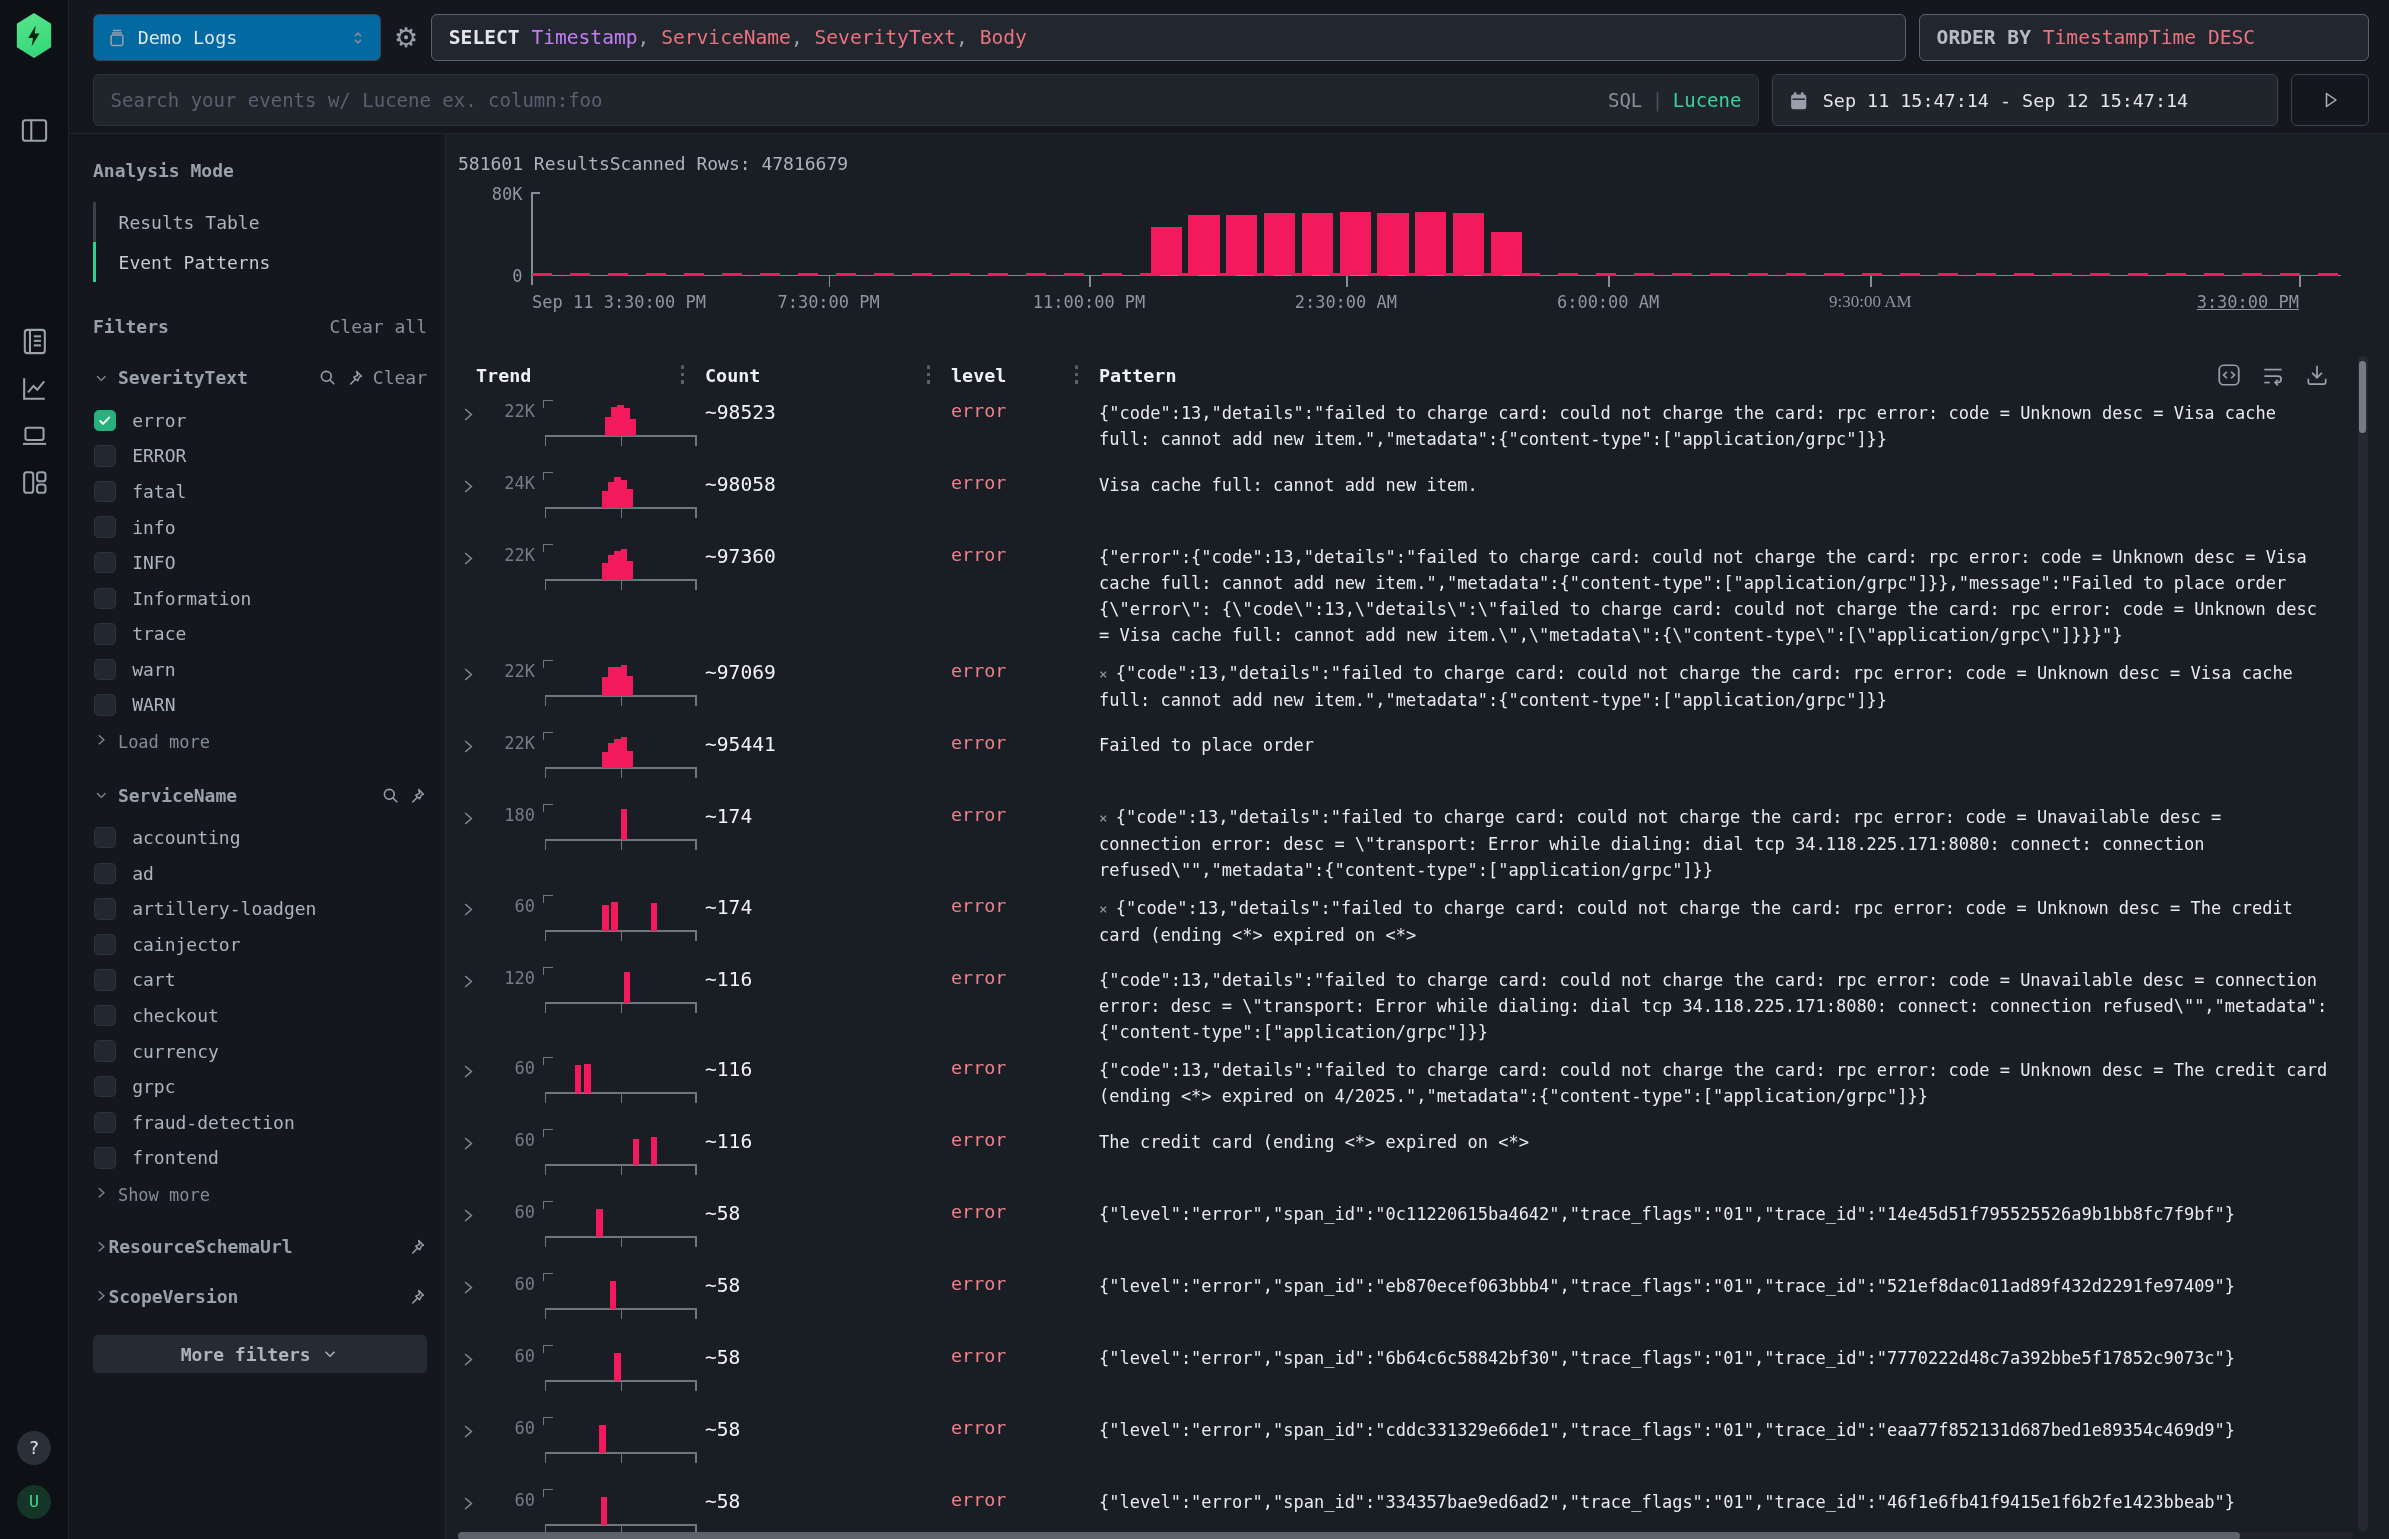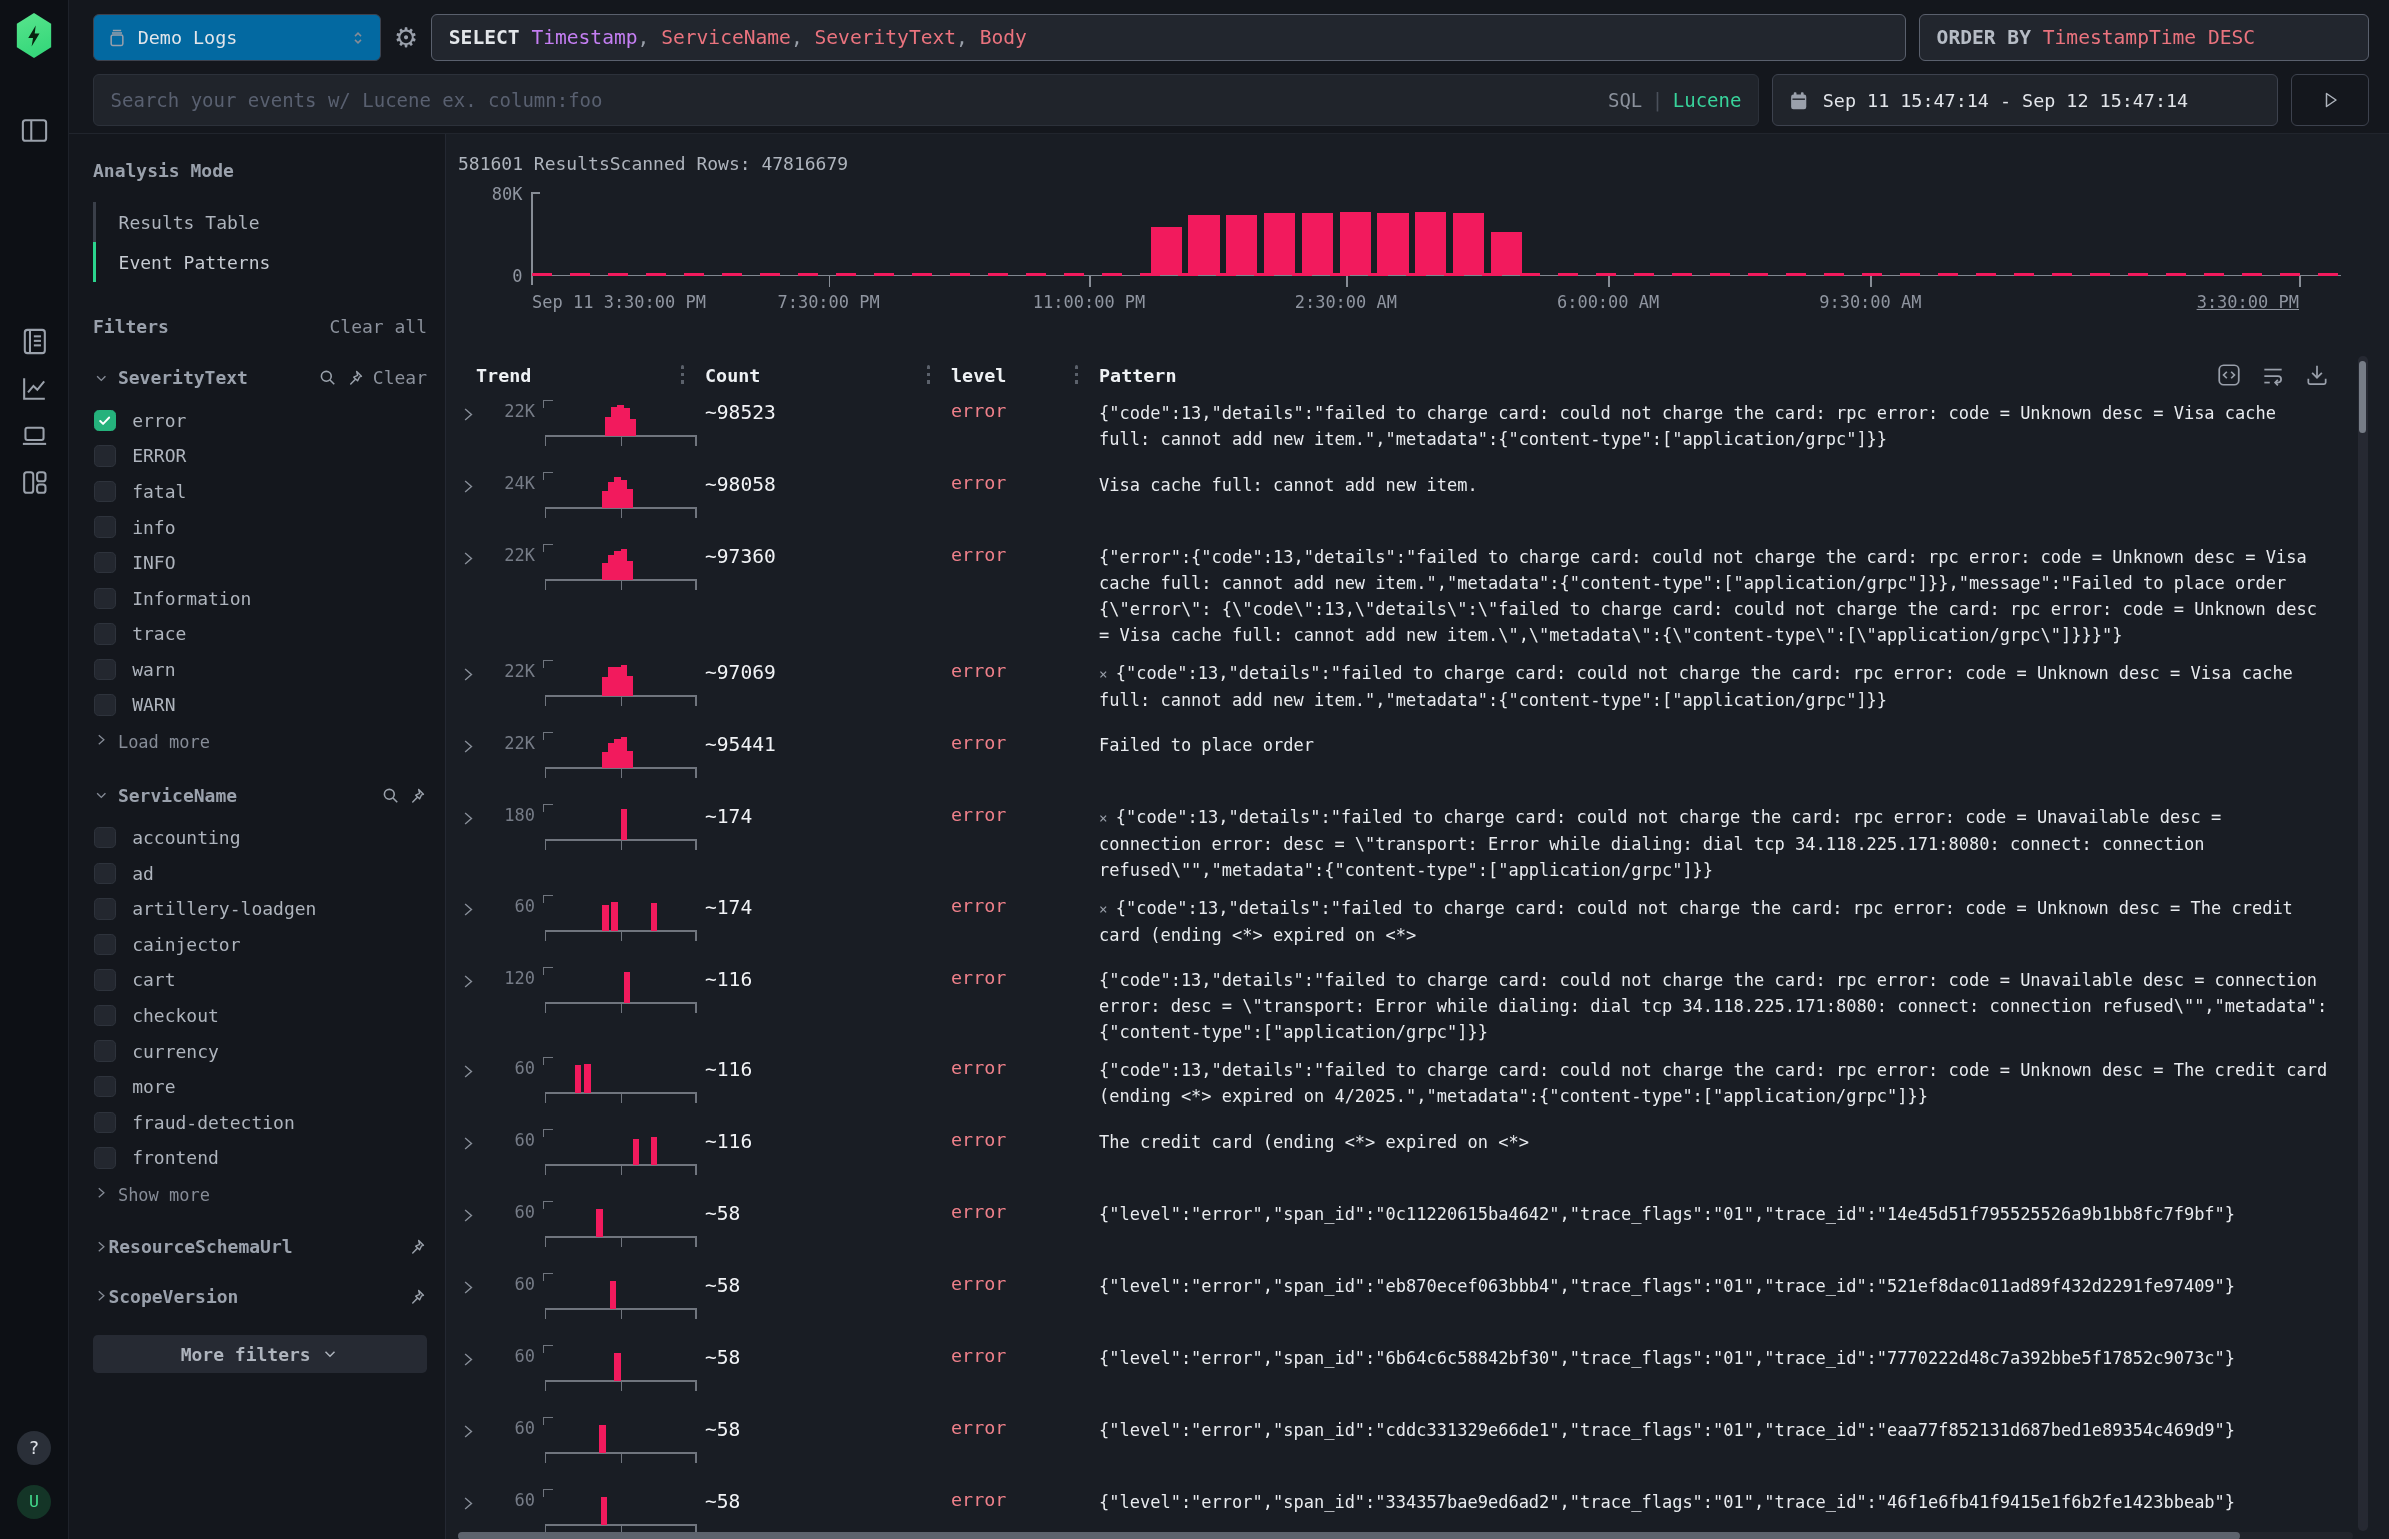--- a/index.html
+++ b/index.html
@@ -352,21 +352,21 @@
           <div class="opt">
             <span class="checkbox"></span>
             <span class="opt-label">checkout</span>
           </div>
           <div class="opt">
             <span class="checkbox"></span>
             <span class="opt-label">currency</span>
           </div>
           <div class="opt">
             <span class="checkbox"></span>
-            <span class="opt-label">more</span>
+            <span class="opt-label">grpc</span>
           </div>
           <div class="opt">
             <span class="checkbox"></span>
             <span class="opt-label">fraud-detection</span>
           </div>
           <div class="opt">
             <span class="checkbox"></span>
             <span class="opt-label">frontend</span>
           </div>
         </div>
@@ -439,21 +439,21 @@
             <span class="xlab" style="left: 0%; transform: none;">Sep 11 3:30:00 PM</span>
             <div class="xtick" style="left: 16.4%;"></div>
             <span class="xlab" style="left: 16.4%; transform: translateX(-50%);">7:30:00 PM</span>
             <div class="xtick" style="left: 30.8%;"></div>
             <span class="xlab" style="left: 30.8%; transform: translateX(-50%);">11:00:00 PM</span>
             <div class="xtick" style="left: 45%;"></div>
             <span class="xlab" style="left: 45%; transform: translateX(-50%);">2:30:00 AM</span>
             <div class="xtick" style="left: 59.5%;"></div>
             <span class="xlab" style="left: 59.5%; transform: translateX(-50%);">6:00:00 AM</span>
             <div class="xtick" style="left: 74%;"></div>
-            <span class="xlab" style="left: 74%; transform: translateX(-50%);">9:30:00 AM</span>
+            <span class="xlab" style="left: 74%; transform: translateX(-50%); font-family: Liberation Serif, serif;">9:30:00 AM</span>
             <div class="xtick" style="left: 97.7%;"></div>
             <span class="xlab" style="left: 97.7%; transform: translateX(-100%); text-decoration: underline;">3:30:00 PM</span>
           </div>
       </div>
 
       <div class="table-area">
         <div class="t-header">
           <div></div>
           <div class="hcell">
               <span class="h-trend">Trend</span>

